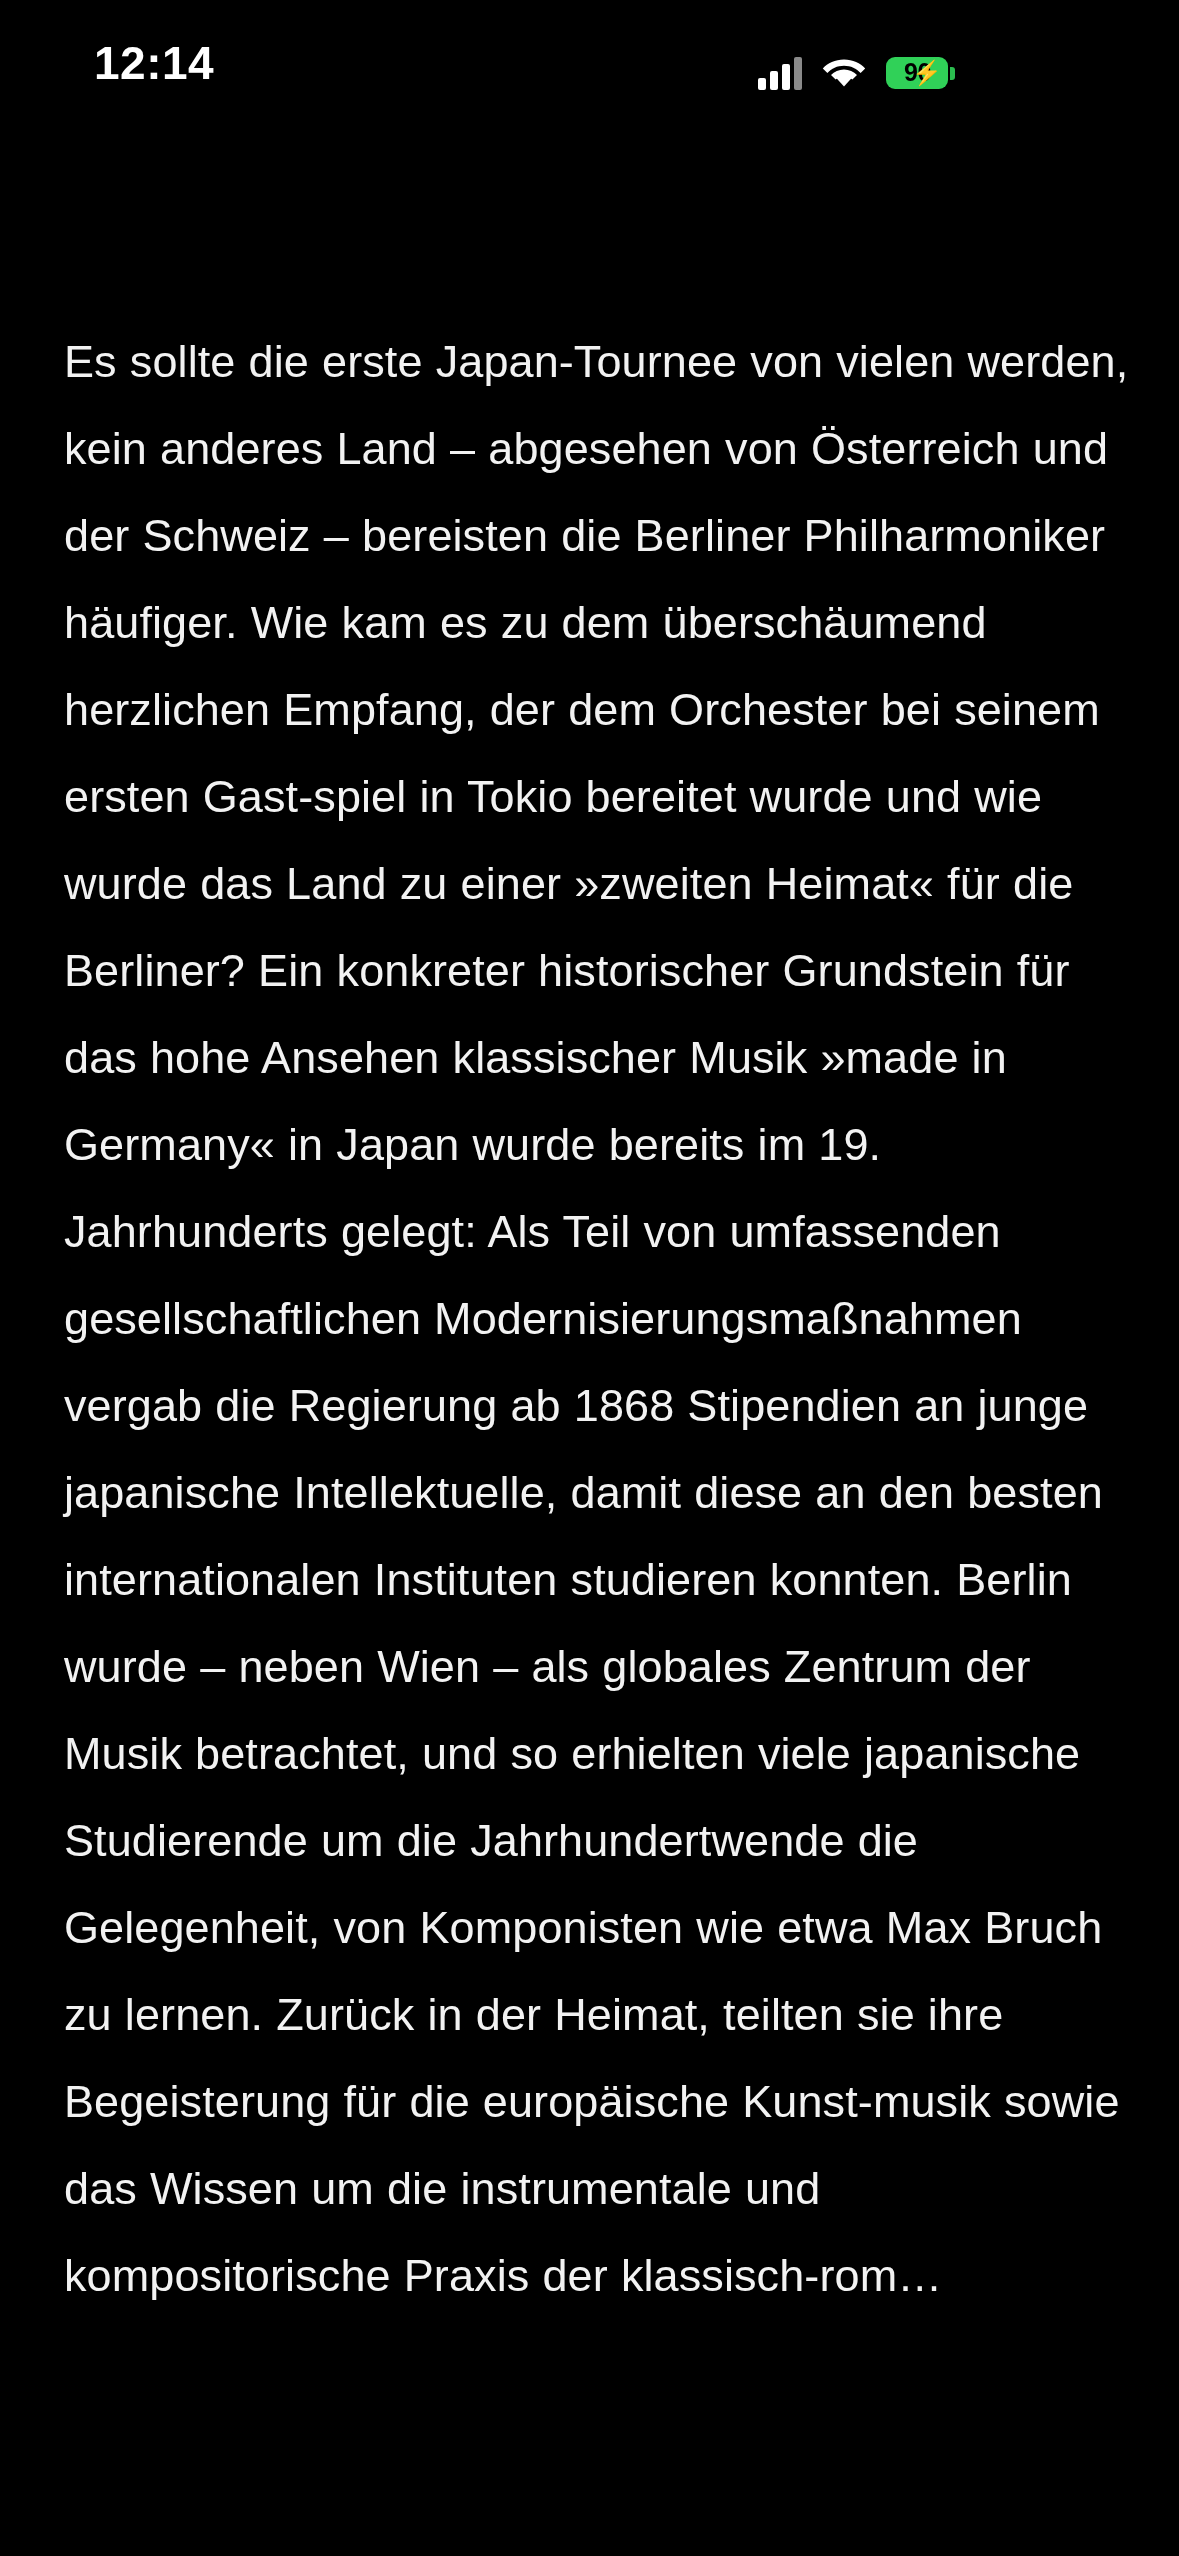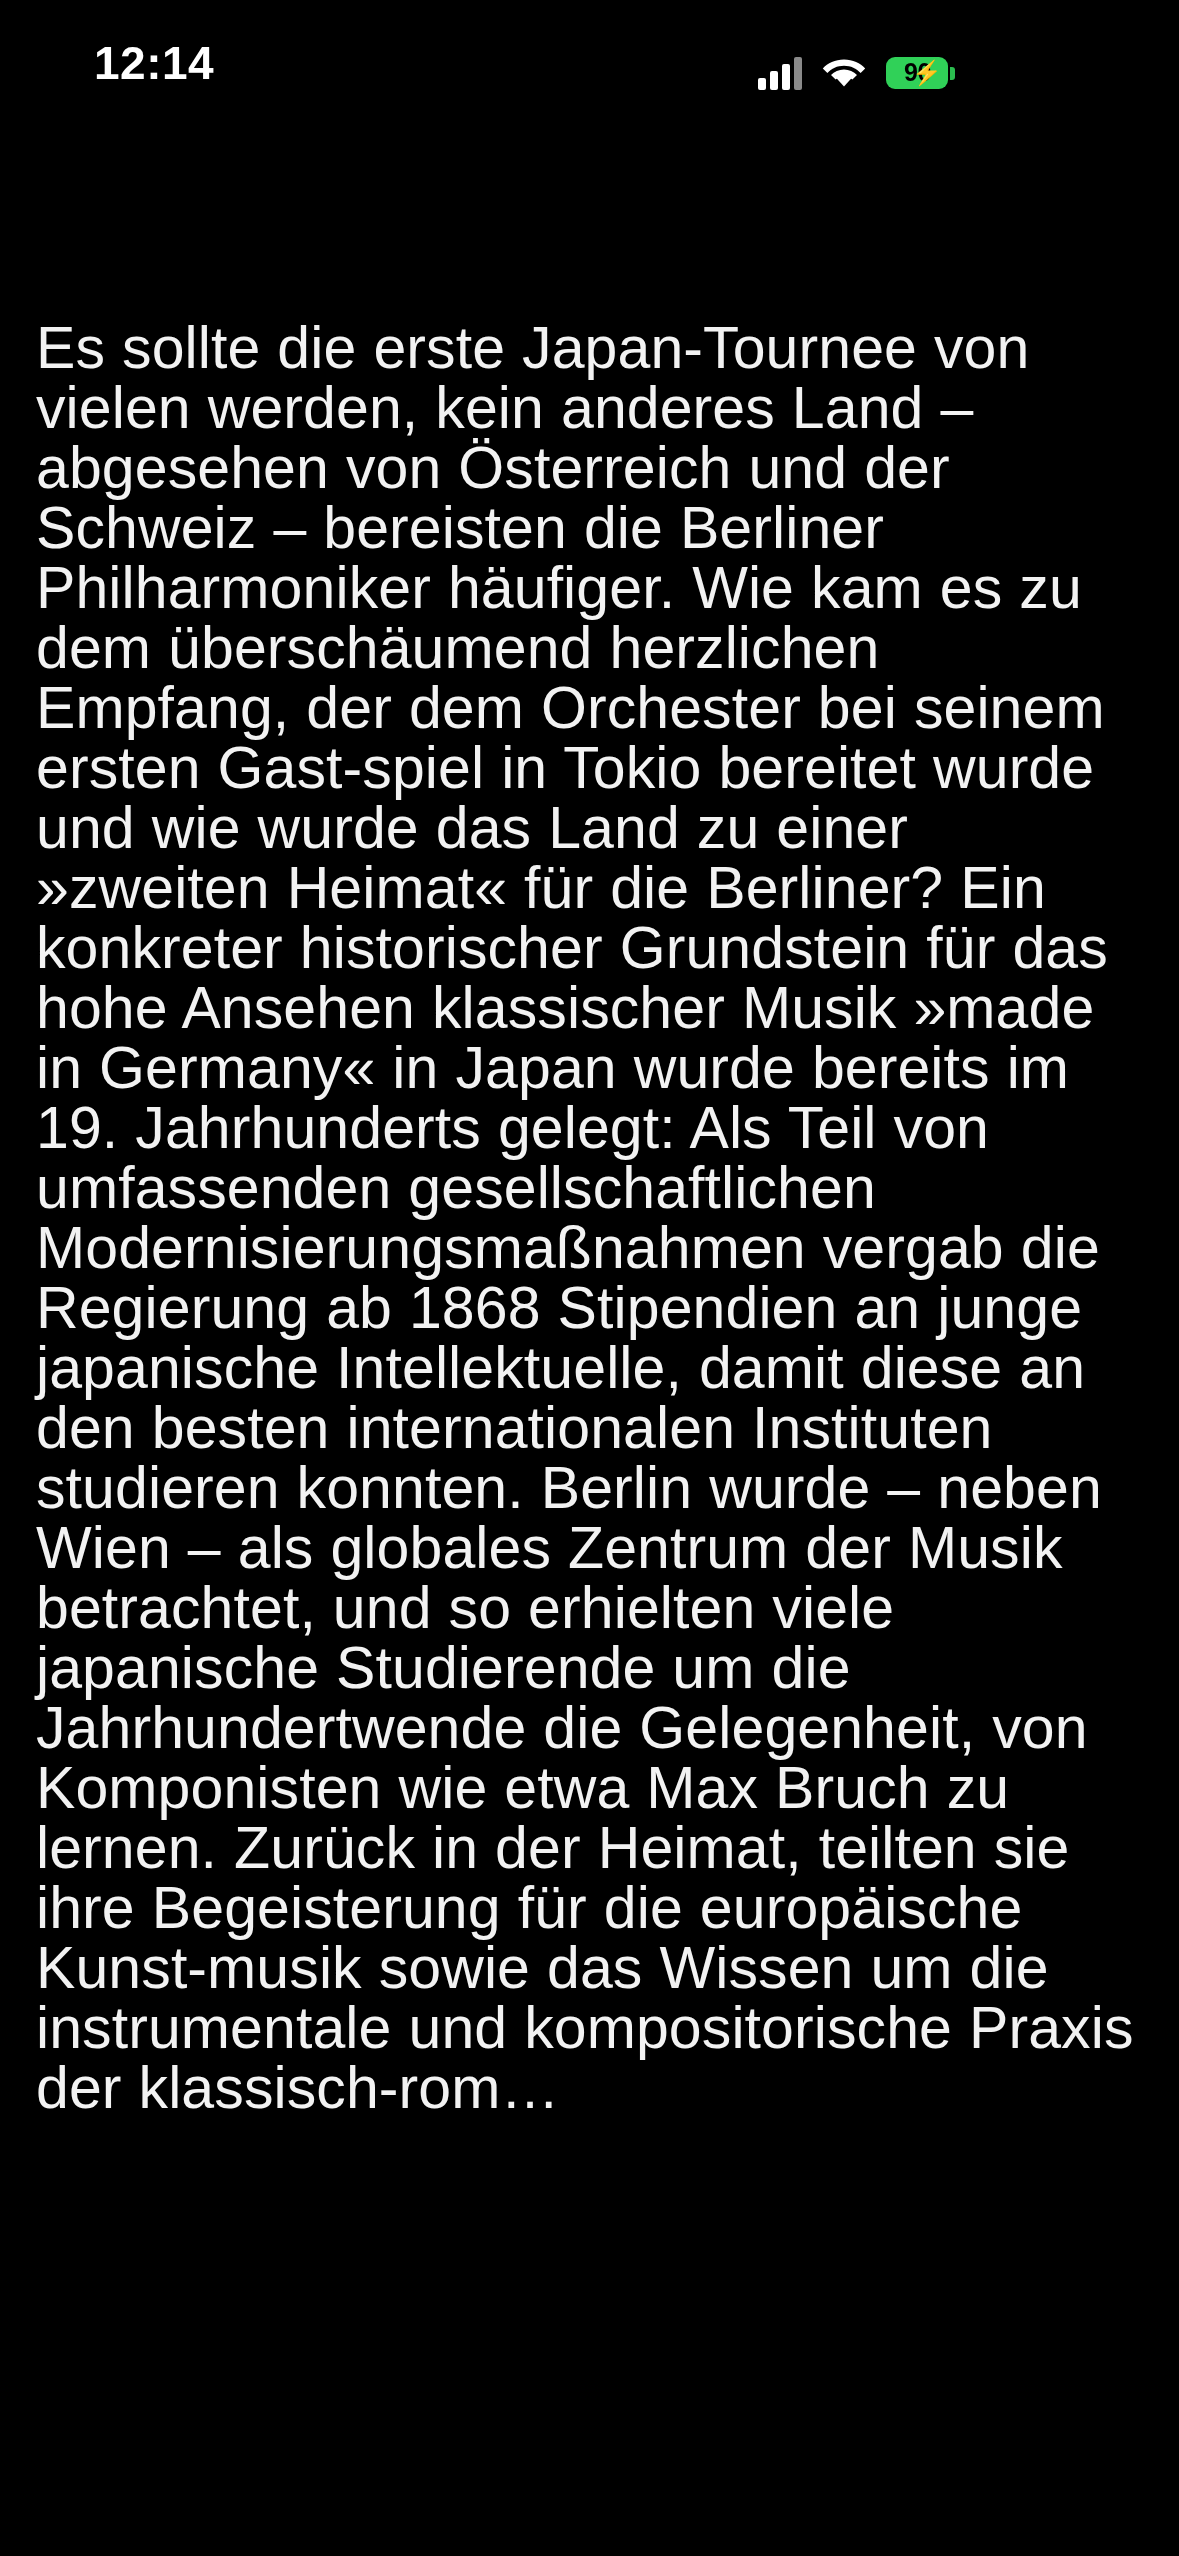--- a/index.html
+++ b/index.html
@@ -110,27 +110,28 @@
   }
 
   
   .content {
     position: absolute;
     top: 318px;
     left: 36px;
     width: 1108px;
   }
   .article-paragraph {
-    font-size: 59px;
-    line-height: 60px;
+    font-size: 45px;
+    line-height: 87px;
     color: #f2f2f2;
     letter-spacing: 0.1px;
     font-weight: 400;
     white-space: pre-wrap;
     word-spacing: 0.5px;
+    margin-left: 28px;
   }
 </style>
 </head>
 <body>
 
 <div class="status-bar">
   <div class="status-time">12:14</div>
   <div class="status-right">
     <div class="signal">
       <i></i>

